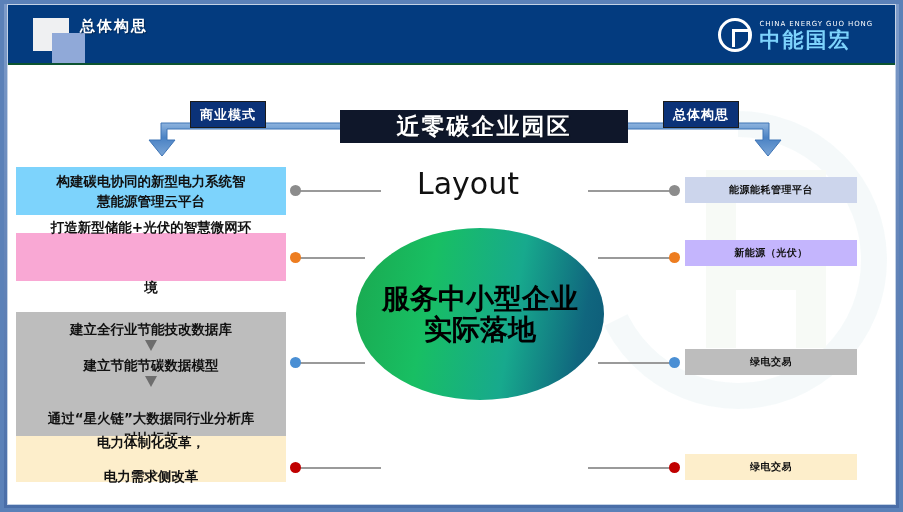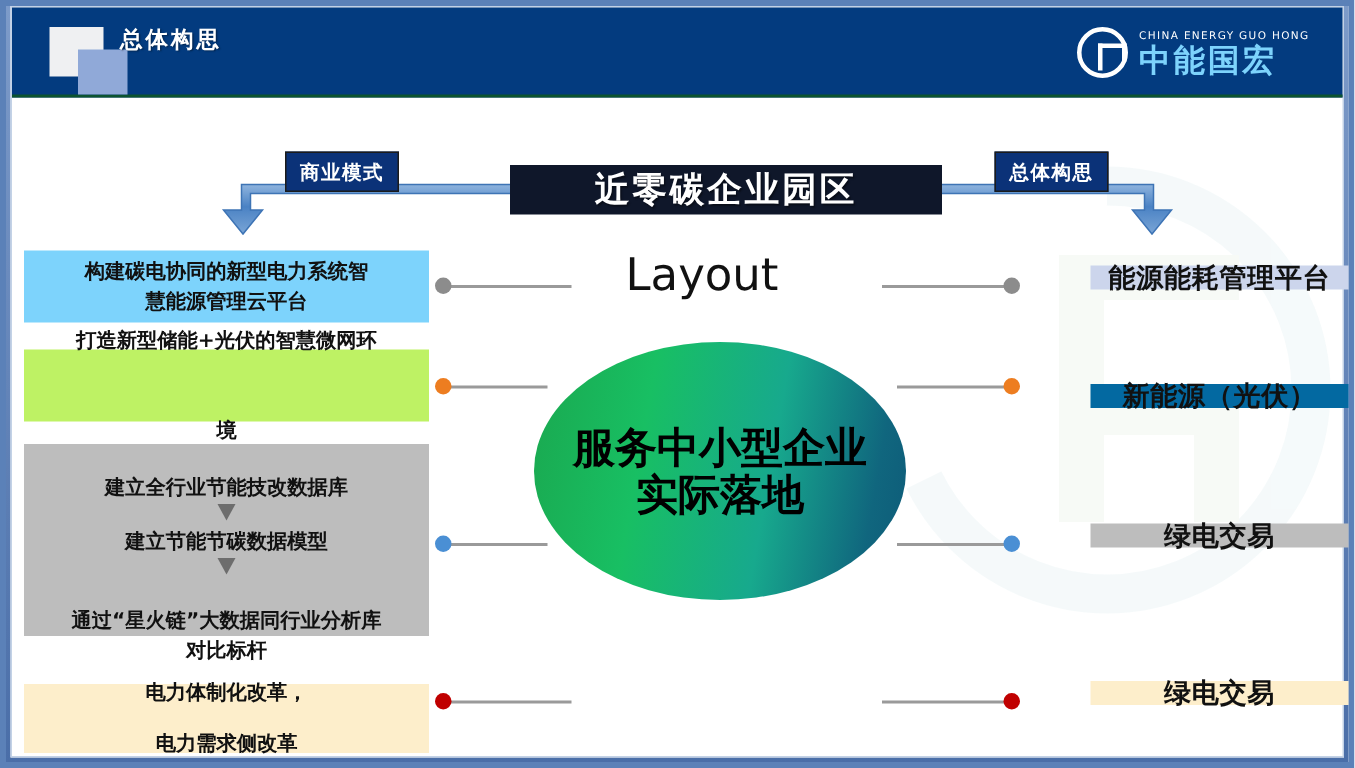--- a/index.html
+++ b/index.html
@@ -111,23 +111,23 @@
   .lbox .ln{display:block;}
   .arw-dn{
     display:block;width:0;height:0;margin:1px auto 0;
     border-left:6px solid transparent;border-right:6px solid transparent;
     border-top:11px solid #6d6d6d;
   }
   .arw-dn-stem{display:block;width:5px;height:5px;background:#6d6d6d;margin:0 auto;}
 
   
   .rbox{
-    position:absolute;left:685px;width:172px;height:16px;
+    position:absolute;left:685px;width:172px;height:26px;
     display:flex;align-items:center;justify-content:center;
-    color:#111;font-size:18px;font-weight:bold;letter-spacing:.5px;margin-left:42px;
+    color:#111;font-size:10px;font-weight:bold;letter-spacing:.5px;
   }
   
   .ellipse{
     position:absolute;left:356px;top:228px;width:248px;height:172px;
     border-radius:50%;
     background:linear-gradient(100deg,#1aa84f 0%,#18bf63 30%,#17a98d 62%,#10667e 88%,#0d5a78 100%);
     display:flex;flex-direction:column;align-items:center;justify-content:center;
     color:#000;font-size:28px;font-weight:bold;line-height:31px;text-align:center;
   }
 </style>
@@ -209,43 +209,43 @@
   <div class="dot" style="left:669px;top:185px;background:#8c8c8c;"></div>
   <div class="dot" style="left:669px;top:252px;background:#ed7d20;"></div>
   <div class="dot" style="left:669px;top:357px;background:#4a8fd4;"></div>
   <div class="dot" style="left:669px;top:462px;background:#c00000;"></div>
 
   <div class="lbox" style="top:167px;height:48px;background:#7dd3fc;">
     <span class="ln">构建碳电协同的新型电力系统智</span>
     <span class="ln">慧能源管理云平台</span>
   </div>
 
-  <div class="lbox" style="top:233px;height:48px;background:#bef264;gap:40px;">
+  <div class="lbox" style="top:233px;height:48px;background:#f9a8d4;gap:40px;">
     <span class="ln">打造新型储能+光伏的智慧微网环</span>
     <span class="ln">境</span>
   </div>
 
-  <div class="lbox" style="top:296px;height:128px;background:#bdbdbd;justify-content:flex-start;padding-top:19px;">
+  <div class="lbox" style="top:312px;height:128px;background:#bdbdbd;justify-content:flex-start;padding-top:7px;">
     <span class="ln">建立全行业节能技改数据库</span>
     <span class="arw-dn-stem"></span>
     <span class="arw-dn"></span>
     <span class="ln" style="margin-top:4px;">建立节能节碳数据模型</span>
     <span class="arw-dn-stem"></span>
     <span class="arw-dn"></span>
     <span class="ln" style="margin-top:21px;">通过“星火链”大数据同行业分析库</span>
     <span class="ln">对比标杆</span>
   </div>
 
-  <div class="lbox" style="top:456px;height:46px;background:#fdeecb;gap:14px;">
+  <div class="lbox" style="top:436px;height:46px;background:#fdeecb;gap:14px;">
     <span class="ln">电力体制化改革，</span>
     <span class="ln">电力需求侧改革</span>
   </div>
 
   <div class="rbox" style="top:177px;background:#ccd5ec;">能源能耗管理平台</div>
-  <div class="rbox" style="top:256px;background:#0369a1;">新能源（光伏）</div>
+  <div class="rbox" style="top:240px;background:#c4b5fd;">新能源（光伏）</div>
   <div class="rbox" style="top:349px;background:#bdbdbd;">绿电交易</div>
   <div class="rbox" style="top:454px;background:#fdeecb;">绿电交易</div>
 
   <div class="ellipse">
     <span>服务中小型企业</span>
     <span>实际落地</span>
   </div>
 
 </div>
 

